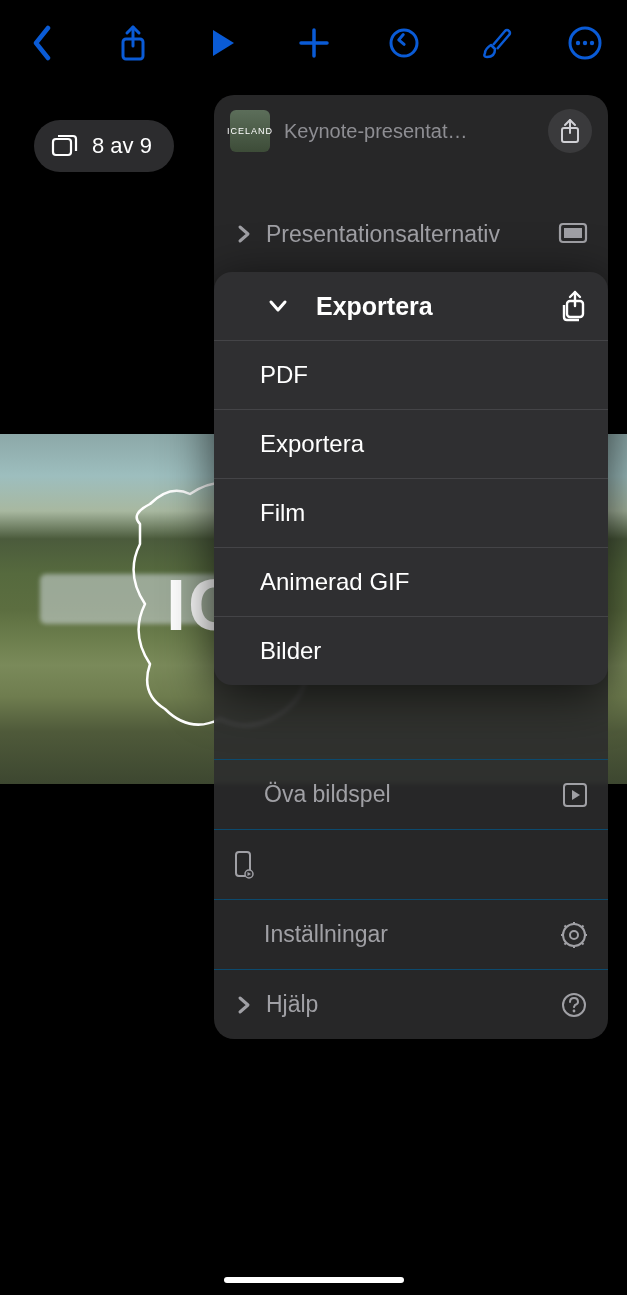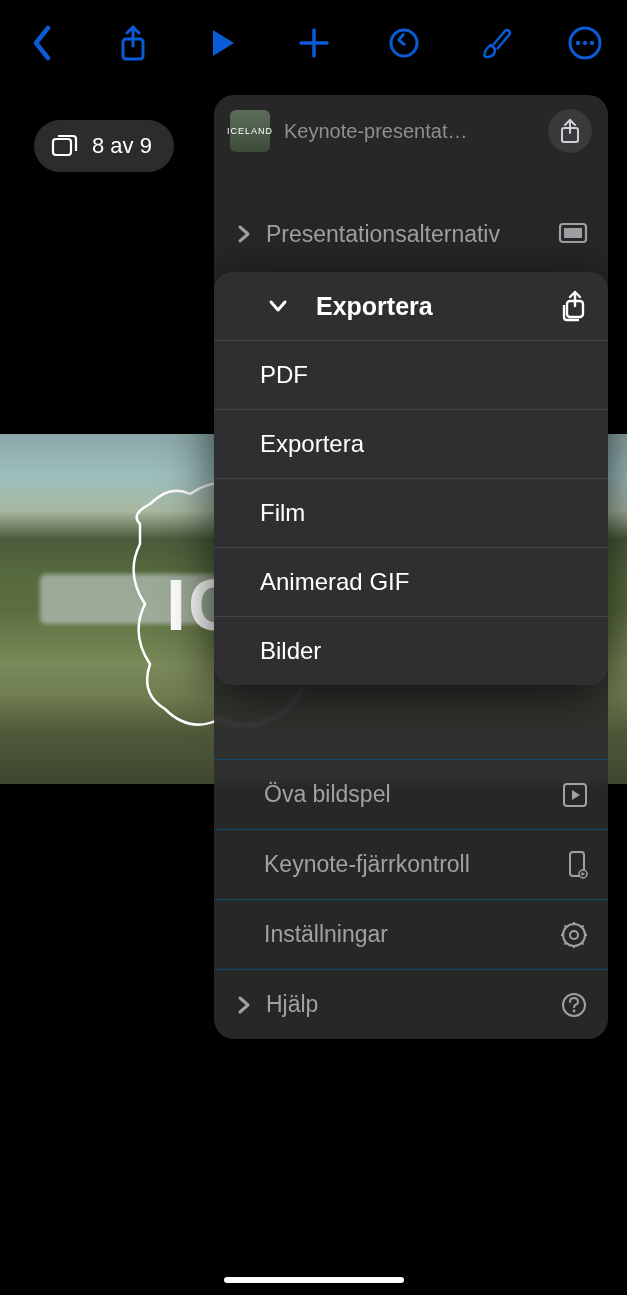--- a/index.html
+++ b/index.html
@@ -267,21 +267,20 @@
 
   <div class="panel-row">
     <div class="label" style="padding-left:30px">Öva bildspel</div>
     <svg class="trail" width="26" height="26" viewBox="0 0 26 26">
       <rect x="2" y="2" width="22" height="22" rx="3" fill="none" stroke="#a0a0a5" stroke-width="2"></rect>
       <polygon points="10,8 18,13 10,18" fill="#a0a0a5"></polygon>
     </svg>
   </div>
 
   <div class="panel-row">
-    <div class="label" style="padding-left:30px">Keynote-fjärrkontroll</div>
     <svg class="trail" width="20" height="30" viewBox="0 0 20 30">
       <rect x="2" y="2" width="14" height="24" rx="3" fill="none" stroke="#a0a0a5" stroke-width="2"></rect>
       <circle cx="15" cy="24" r="4" fill="#2c2c2e" stroke="#a0a0a5" stroke-width="1.5"></circle>
       <polygon points="13.5,22 17,24 13.5,26" fill="#a0a0a5"></polygon>
     </svg>
   </div>
 
   <div class="panel-row">
     <div class="label" style="padding-left:30px">Inställningar</div>
     <svg class="trail" width="28" height="28" viewBox="0 0 28 28">

